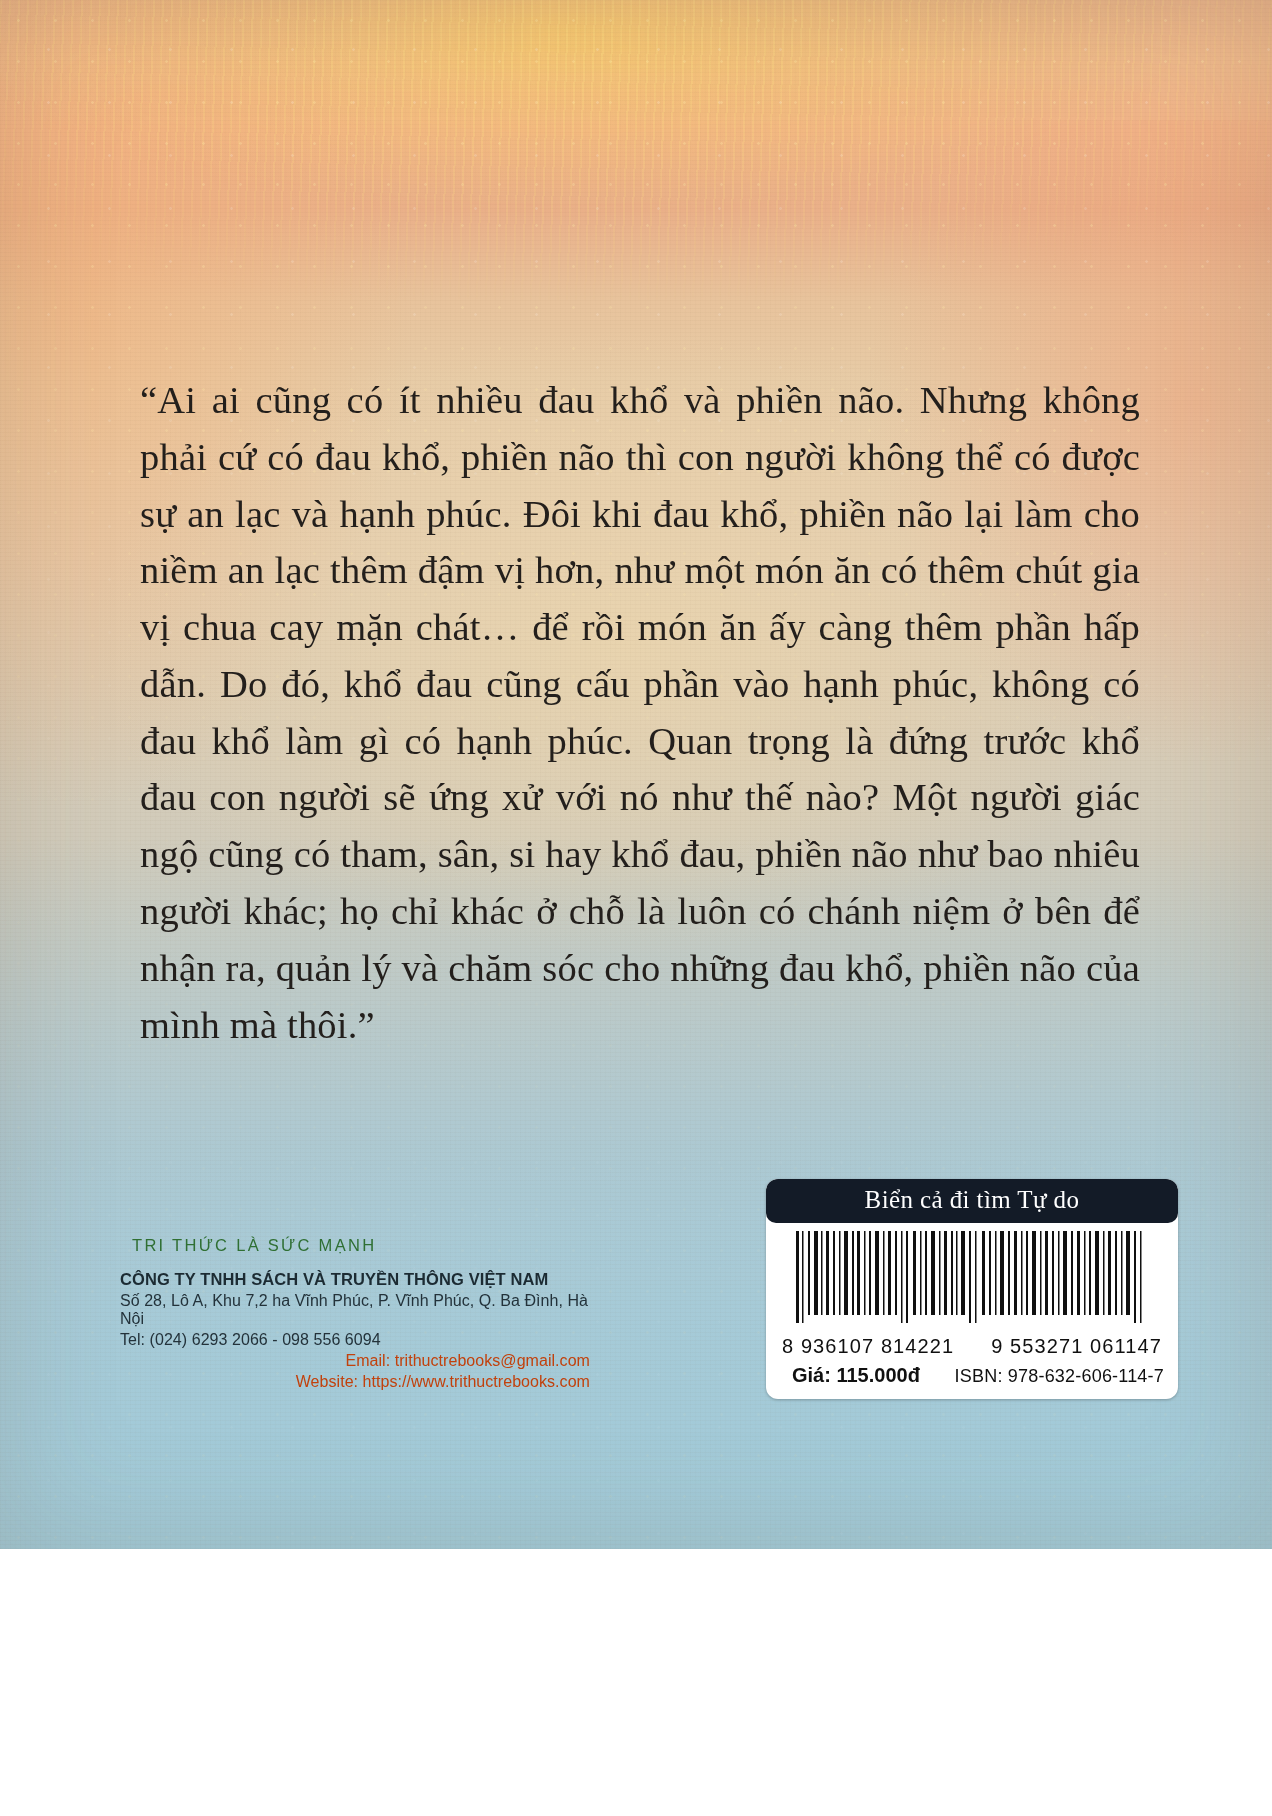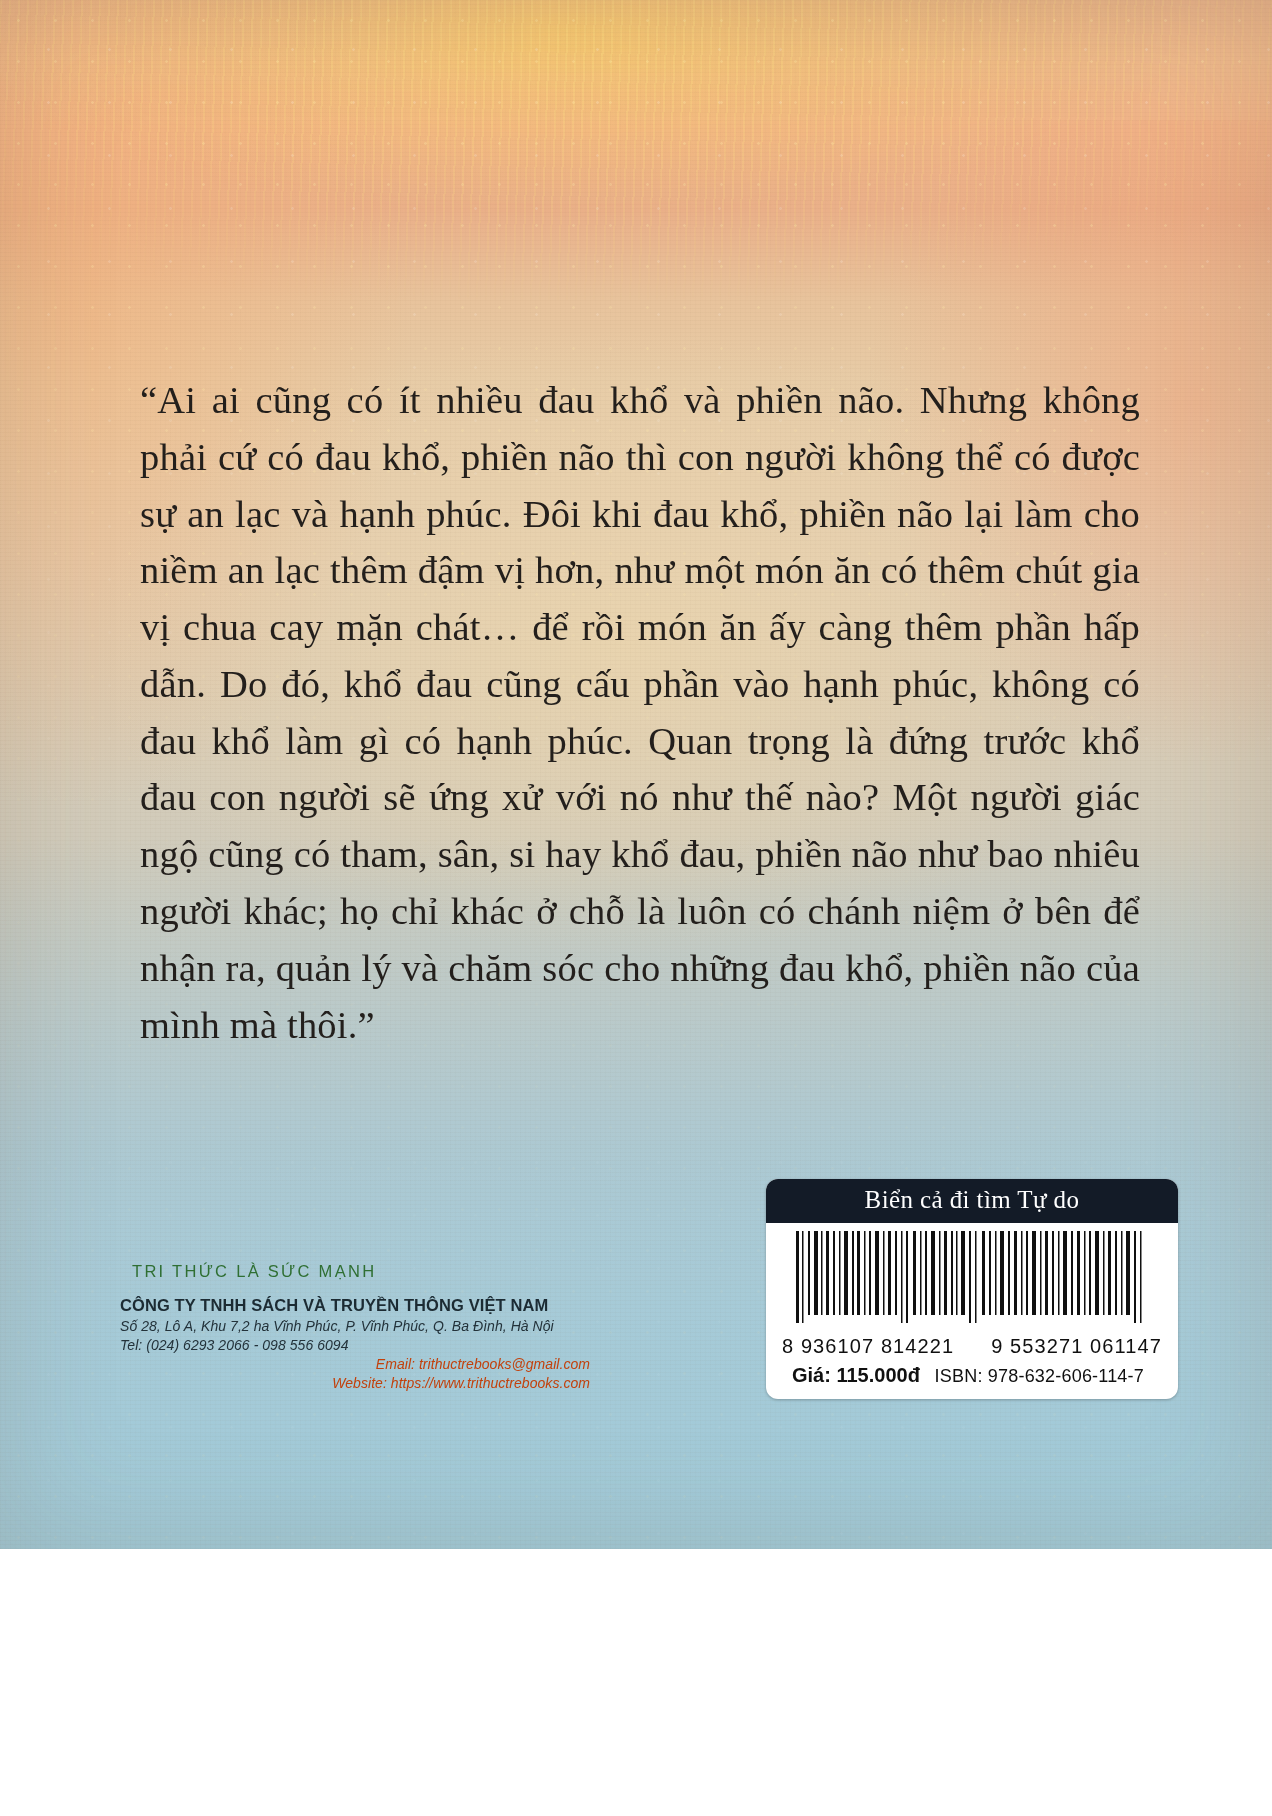--- a/index.html
+++ b/index.html
@@ -196,25 +196,24 @@
   .company-name {
     font-family: "Liberation Sans", sans-serif;
     font-weight: bold;
     font-size: 16.5px;
     color: #1c2b33;
     margin-top: 15px;
     letter-spacing: 0.1px;
   }
   .company-line {
     font-family: "Liberation Sans", sans-serif;
-    font-size: 14px;
+    font-size: 16px;
     color: #23323a;
     margin-top: 3px;
     letter-spacing: 0.05px;
-    font-style: italic;
   }
   .company-line.link {
     color: #c2410c;
     text-align: right;
   }
 
   
   .barcode-box {
     position: absolute;
     right: 94px;
@@ -226,40 +225,41 @@
     box-shadow: 0 1px 3px rgba(0,0,0,0.25);
   }
   .barcode-title {
     background: #131b27;
     color: #ffffff;
     font-family: "Liberation Serif", serif;
     font-size: 25px;
     text-align: center;
     padding: 7px 0 9px;
     letter-spacing: 0.4px;
+    border-radius: 10px;
   }
   .barcode-area {
     height: 112px;
     background: #ffffff;
   }
   .barcode-numbers {
     display: flex;
     justify-content: center;
     gap: 37px;
     font-family: "Liberation Sans", sans-serif;
     font-size: 20px;
     color: #101010;
     letter-spacing: 1.1px;
     padding-bottom: 4px;
   }
   .barcode-bottom {
     display: flex;
     justify-content: space-between;
     align-items: baseline;
-    padding: 2px 34px 12px 26px;
+    padding: 2px 14px 12px 26px;
   }
   .price {
     font-family: "Liberation Sans", sans-serif;
     font-size: 20px;
     color: #101010;
   }
   .price b { font-weight: bold; }
   .isbn {
     font-family: "Liberation Sans", sans-serif;
     font-size: 18px;

